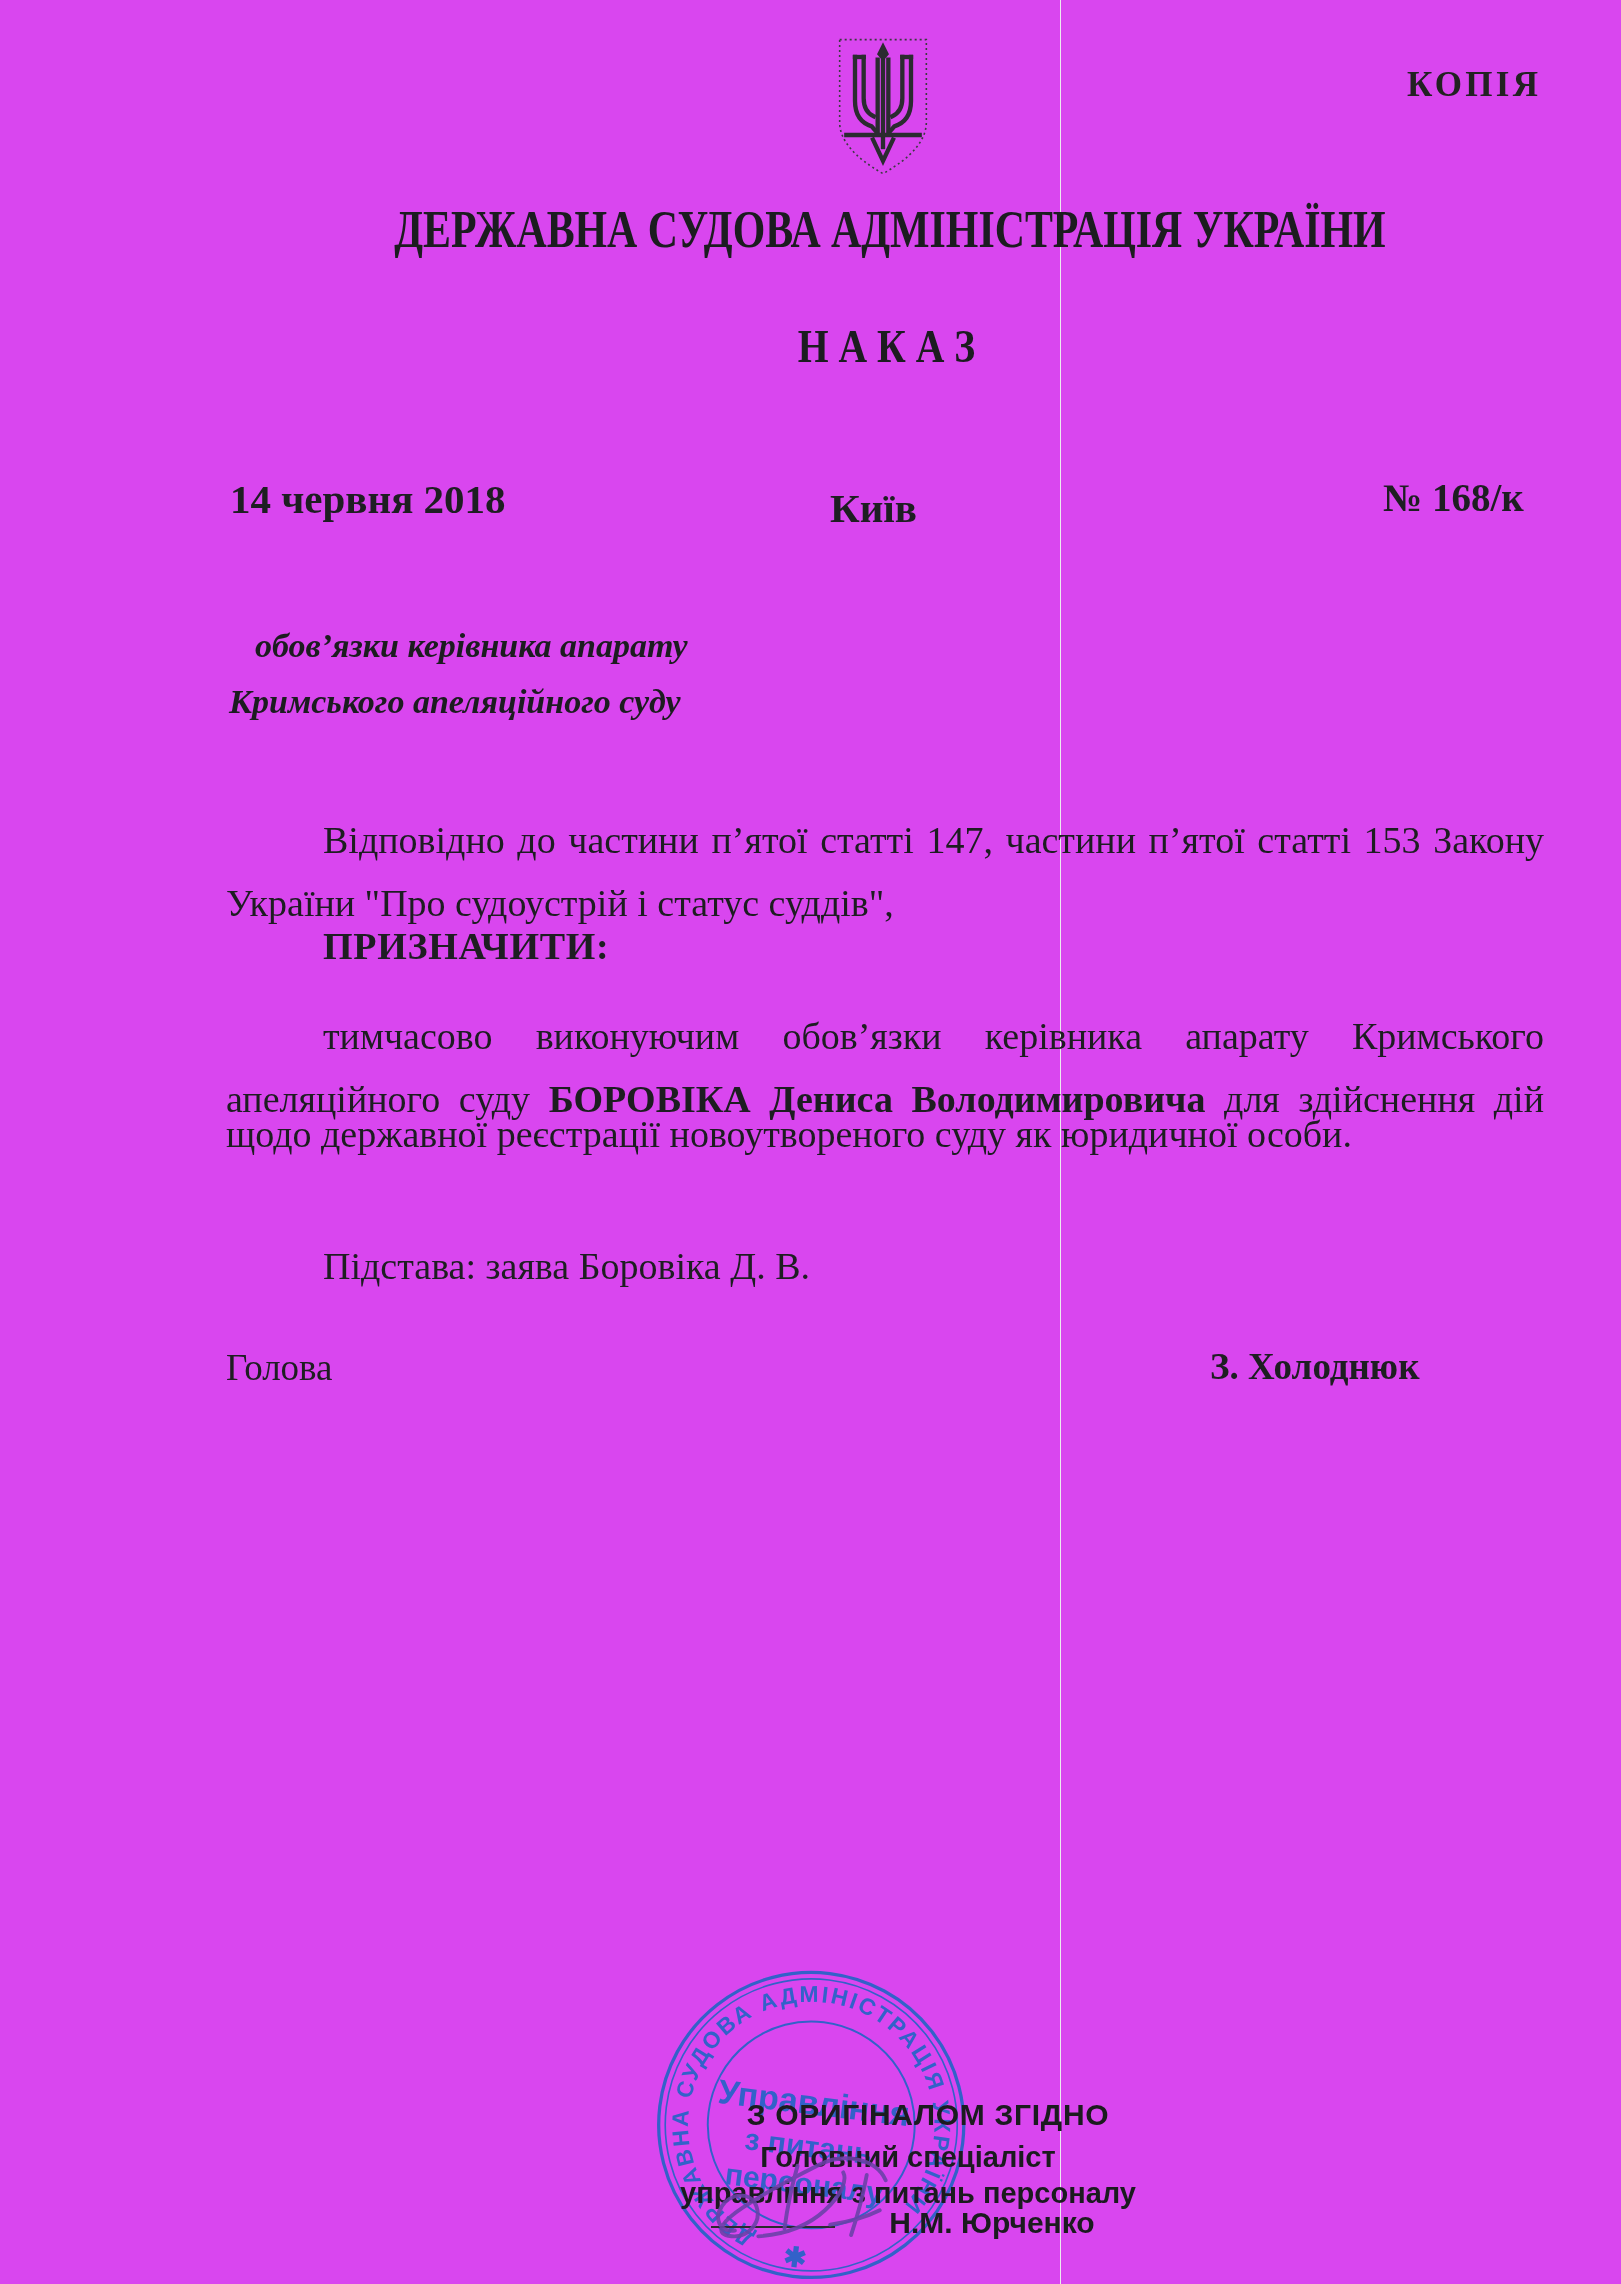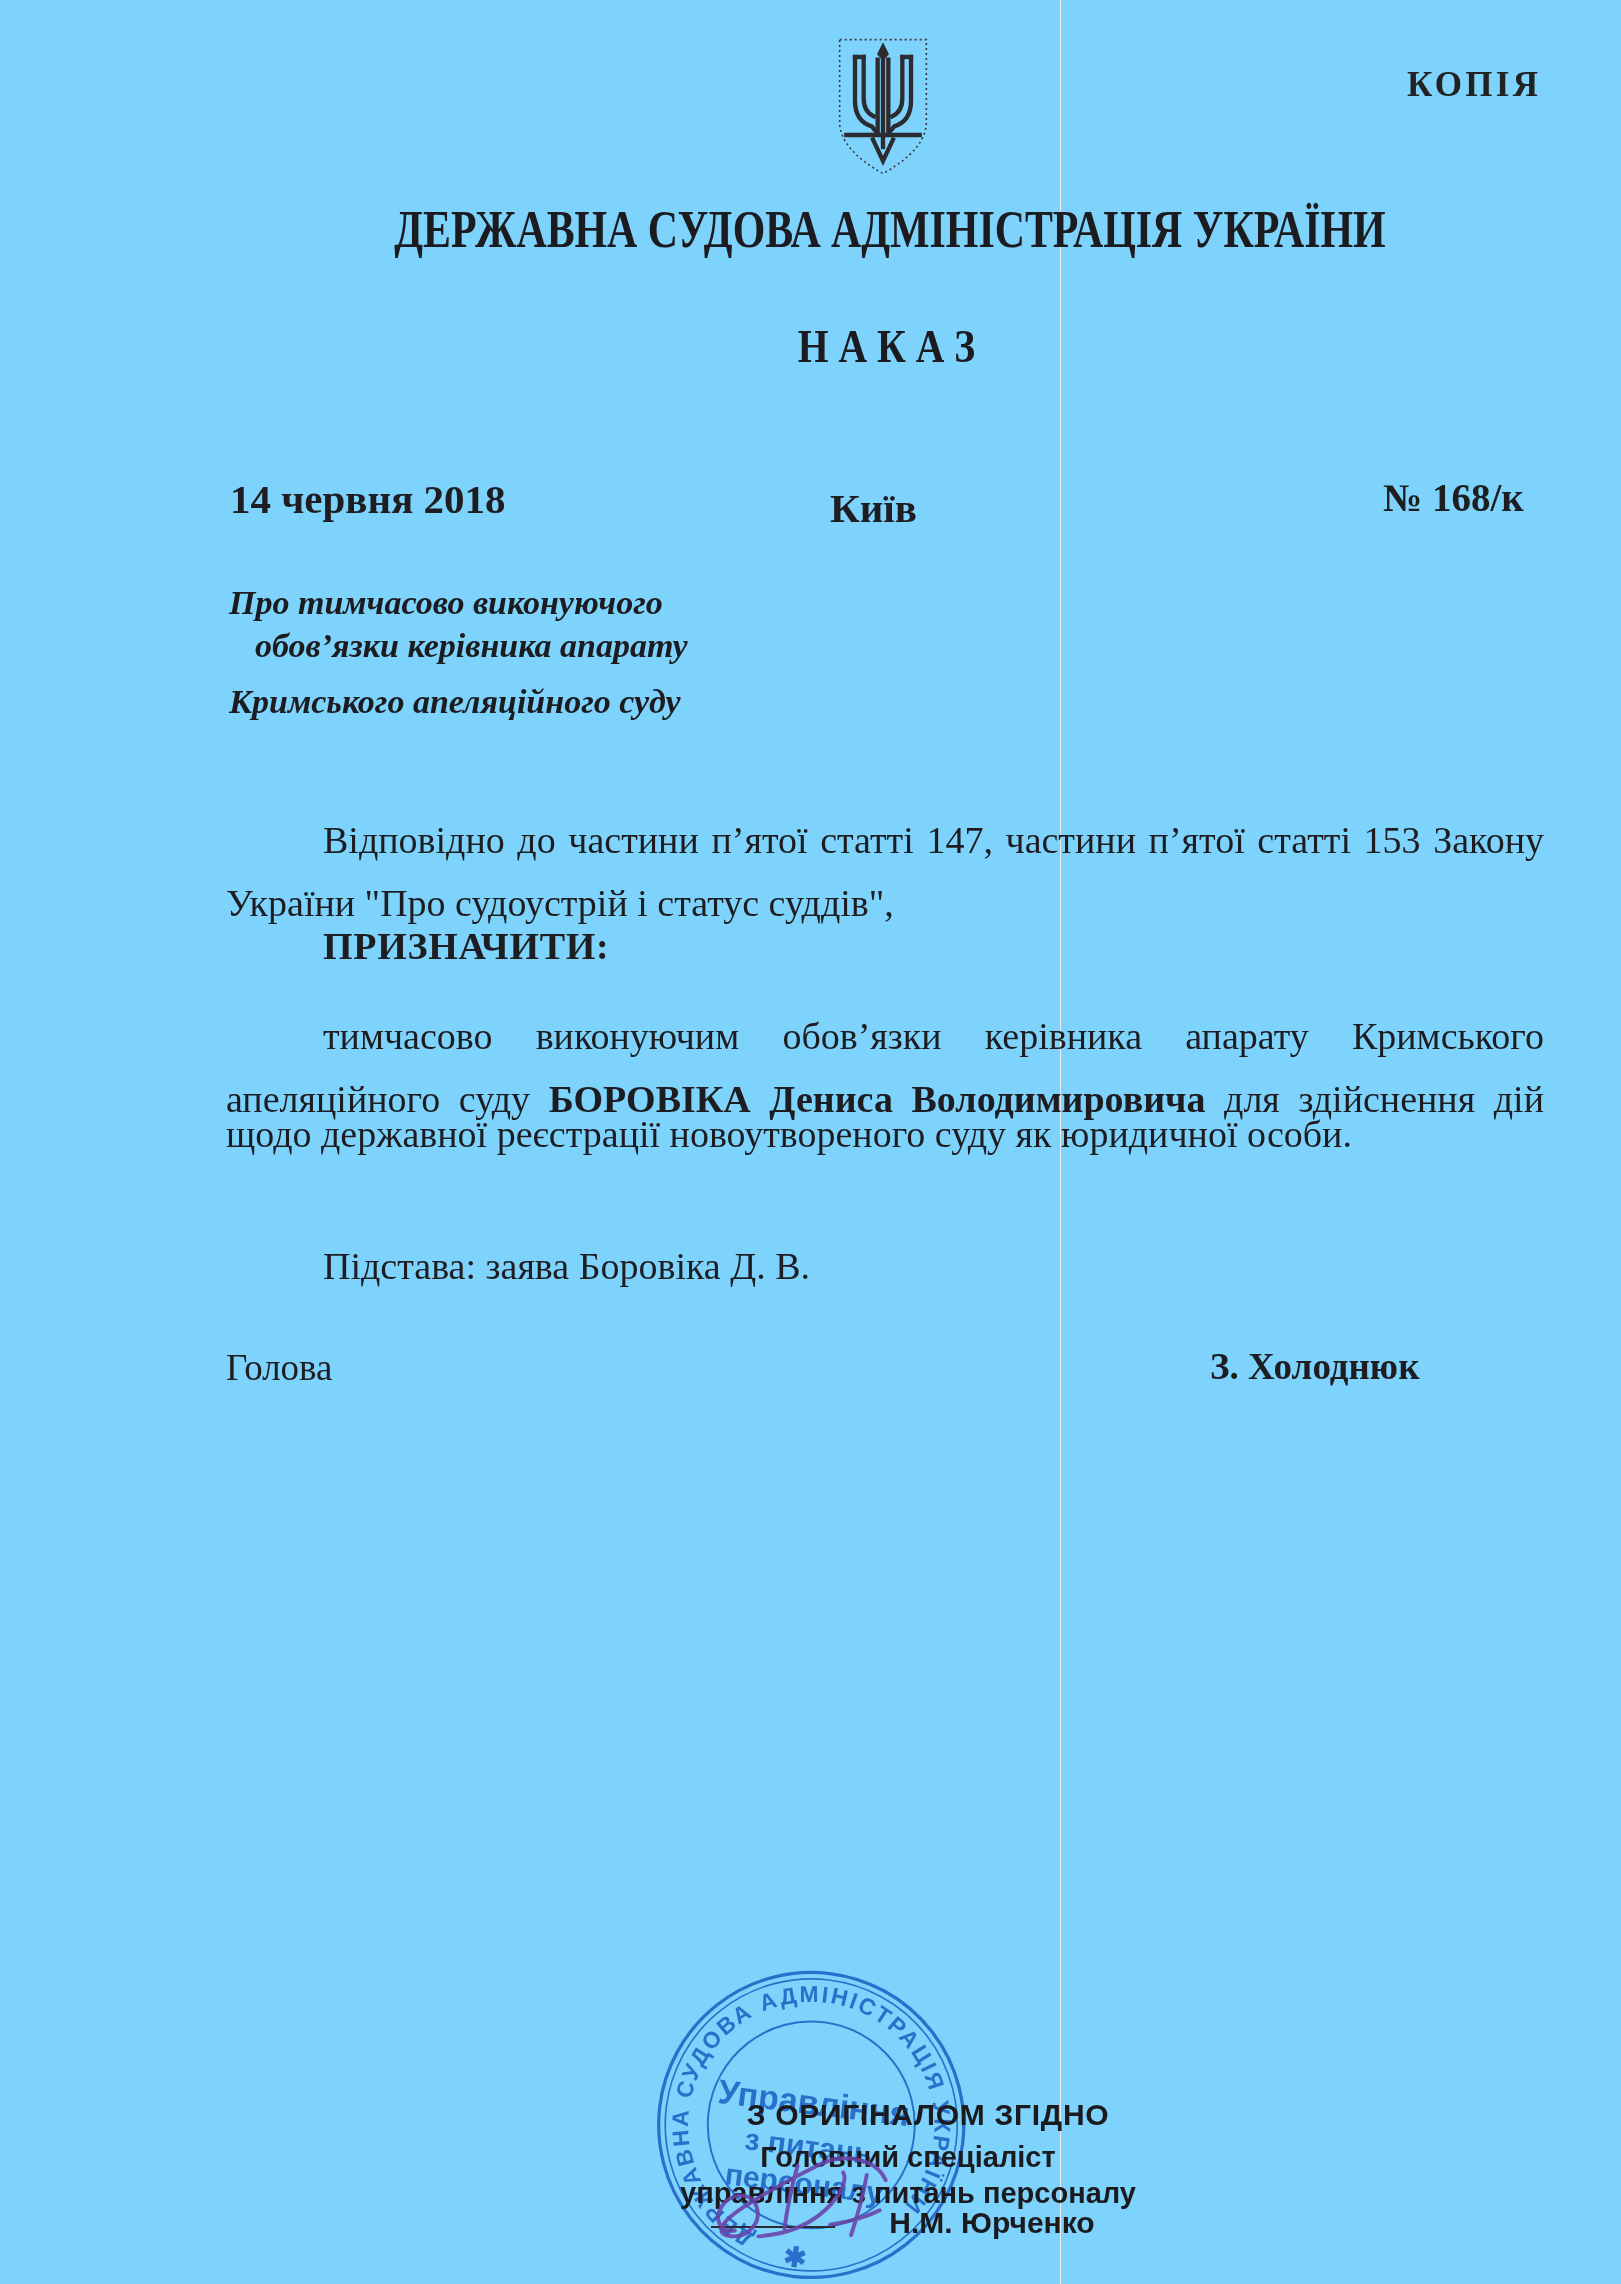--- a/index.html
+++ b/index.html
@@ -1,19 +1,19 @@
 <!DOCTYPE html>
 <html style="font-size:10.5px"><head>
 <meta charset="utf-8">
 <style>
   html,body{margin:0;padding:0;background:#9a9a9a;}
   .page{
     position:relative;
     width:1621px;height:2284px;
-    background:#7dd3fc;
+    background:#d946ef;
     overflow:hidden;
     font-family:"Liberation Serif",serif;
     color:#1e1e22;
   }
   .abs{position:absolute;}
   .scanline{
     position:absolute;left:1060px;top:0;width:1.3px;height:2284px;
     background:#ebebef;
   }
   .copy{
@@ -99,21 +99,20 @@
   <div class="abs" style="left:796px;top:319px;width:190px;height:60px;">
     <svg width="190" height="60" viewBox="0 0 290 92">
       <text x="2" y="66" font-size="72" font-weight="bold" fill="#1c1c20" textLength="272" lengthAdjust="spacingAndGlyphs">Н А К А З</text>
     </svg>
   </div>
 
   <div class="abs datecell date-left">14 червня 2018</div>
   <div class="abs datecell date-city">Київ</div>
   <div class="abs datecell date-num">№ 168/к</div>
 
-  <div class="abs subj" style="top:584px;">Про тимчасово виконуючого</div>
   <div class="abs subj" style="top:627px;margin-left:26px;">обов’язки керівника апарату</div>
   <div class="abs subj" style="top:683px;">Кримського апеляційного суду</div>
 
   <div class="abs bodyline just indent" style="top:817px;">Відповідно до частини п’ятої статті 147, частини п’ятої статті 153 Закону</div>
   <div class="abs bodyline" style="top:880px;white-space:nowrap;">України "Про судоустрій і статус суддів",</div>
 
   <div class="abs heading-order">ПРИЗНАЧИТИ:</div>
 
   <div class="abs bodyline just" style="top:1076px;"><span>апеляційного суду </span><span class="bold">БОРОВІКА Дениса Володимировича</span><span> для здійснення дій</span></div>
   <div class="abs bodyline just indent" style="top:1013px;">тимчасово виконуючим обов’язки керівника апарату Кримського</div>

